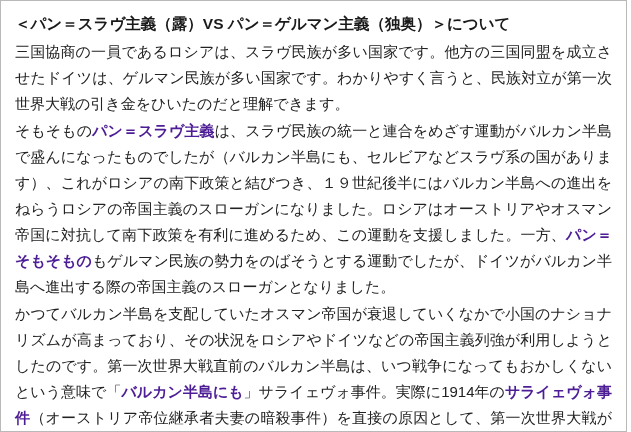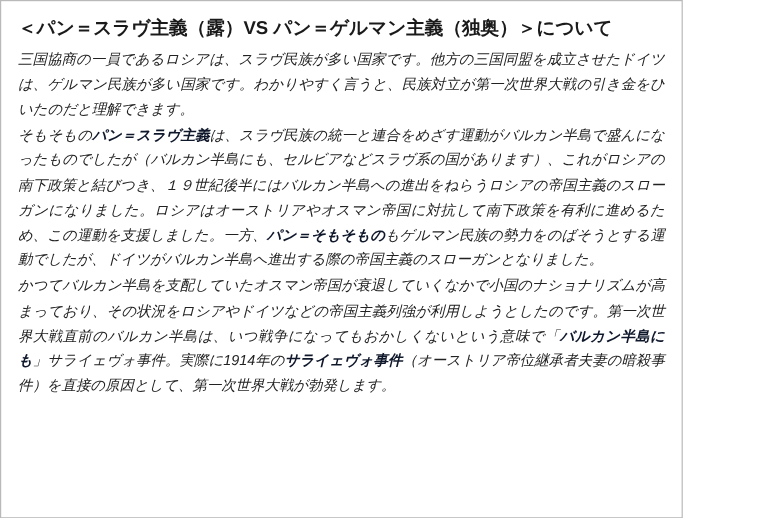--- a/index.html
+++ b/index.html
@@ -8,45 +8,44 @@
     background: #ffffff;
   }
   body {
     width: 631px;
     height: 432px;
     font-family: "Liberation Sans", sans-serif;
     overflow: hidden;
   }
   #doc-frame {
     box-sizing: border-box;
-    width: 569px;
+    width: 627px;
     height: 432px;
     border: 1px solid #b9b9b9;
     background: #ffffff;
     padding: 12px 14px 10px 14px;
   }
   .doc-title {
     font-size: 15.5px;
     font-weight: bold;
     color: #1a1a1a;
     line-height: 1.45;
     margin: 0 0 4px 0;
     letter-spacing: 0px;
   }
   .para {
-    font-size: 12px;
+    font-size: 15px;
     color: #222222;
     line-height: 1.73;
     margin: 0 0 1px 0;
     text-align: justify;
     text-justify: inter-character;
-    font-style: italic;
   }
   .hl {
-    color: #0f172a;
+    color: #4c1d95;
     font-weight: bold;
   }
 </style>
 </head>
 <body>
 
 <div id="doc-frame">
   <h1 class="doc-title">＜パン＝スラヴ主義（露）VS パン＝ゲルマン主義（独奥）＞について</h1>
   <div>
     <p class="para"><span>三国協商の一員であるロシアは、スラヴ民族が多い国家です。他方の三国同盟を成立させたドイツは、ゲルマン民族が多い国家です。わかりやすく言うと、民族対立が第一次世界大戦の引き金をひいたのだと理解できます。</span></p>

